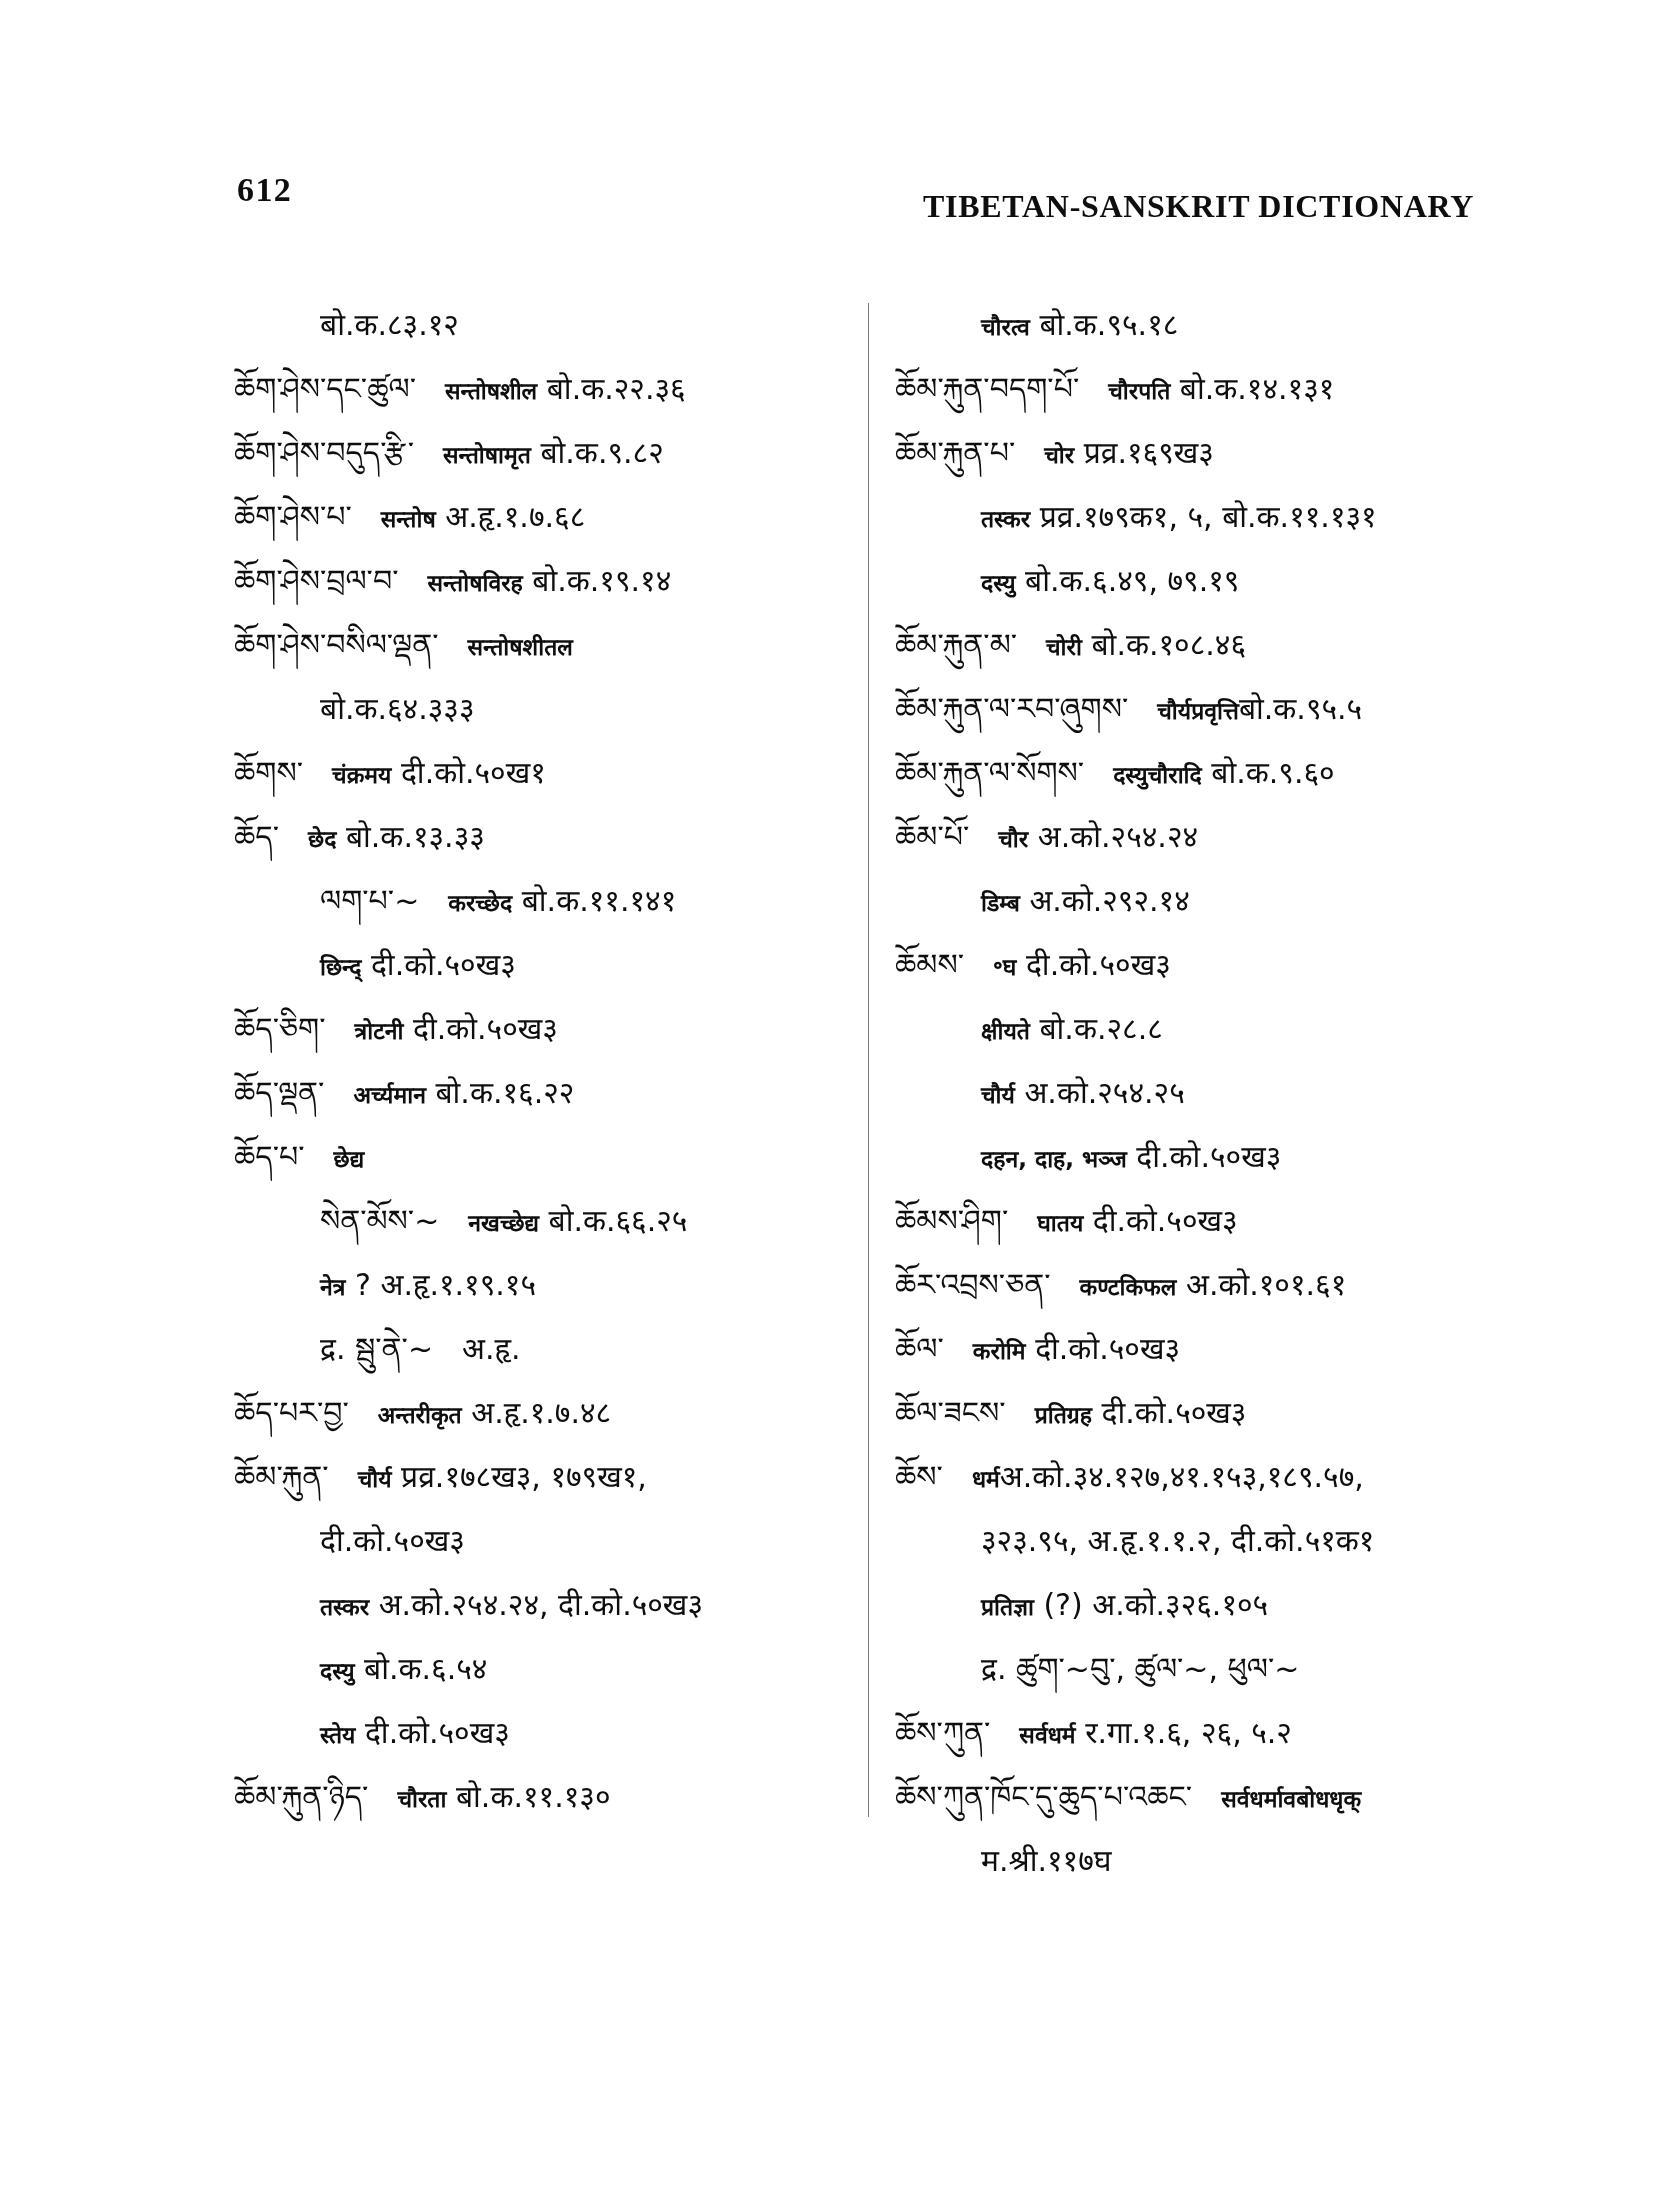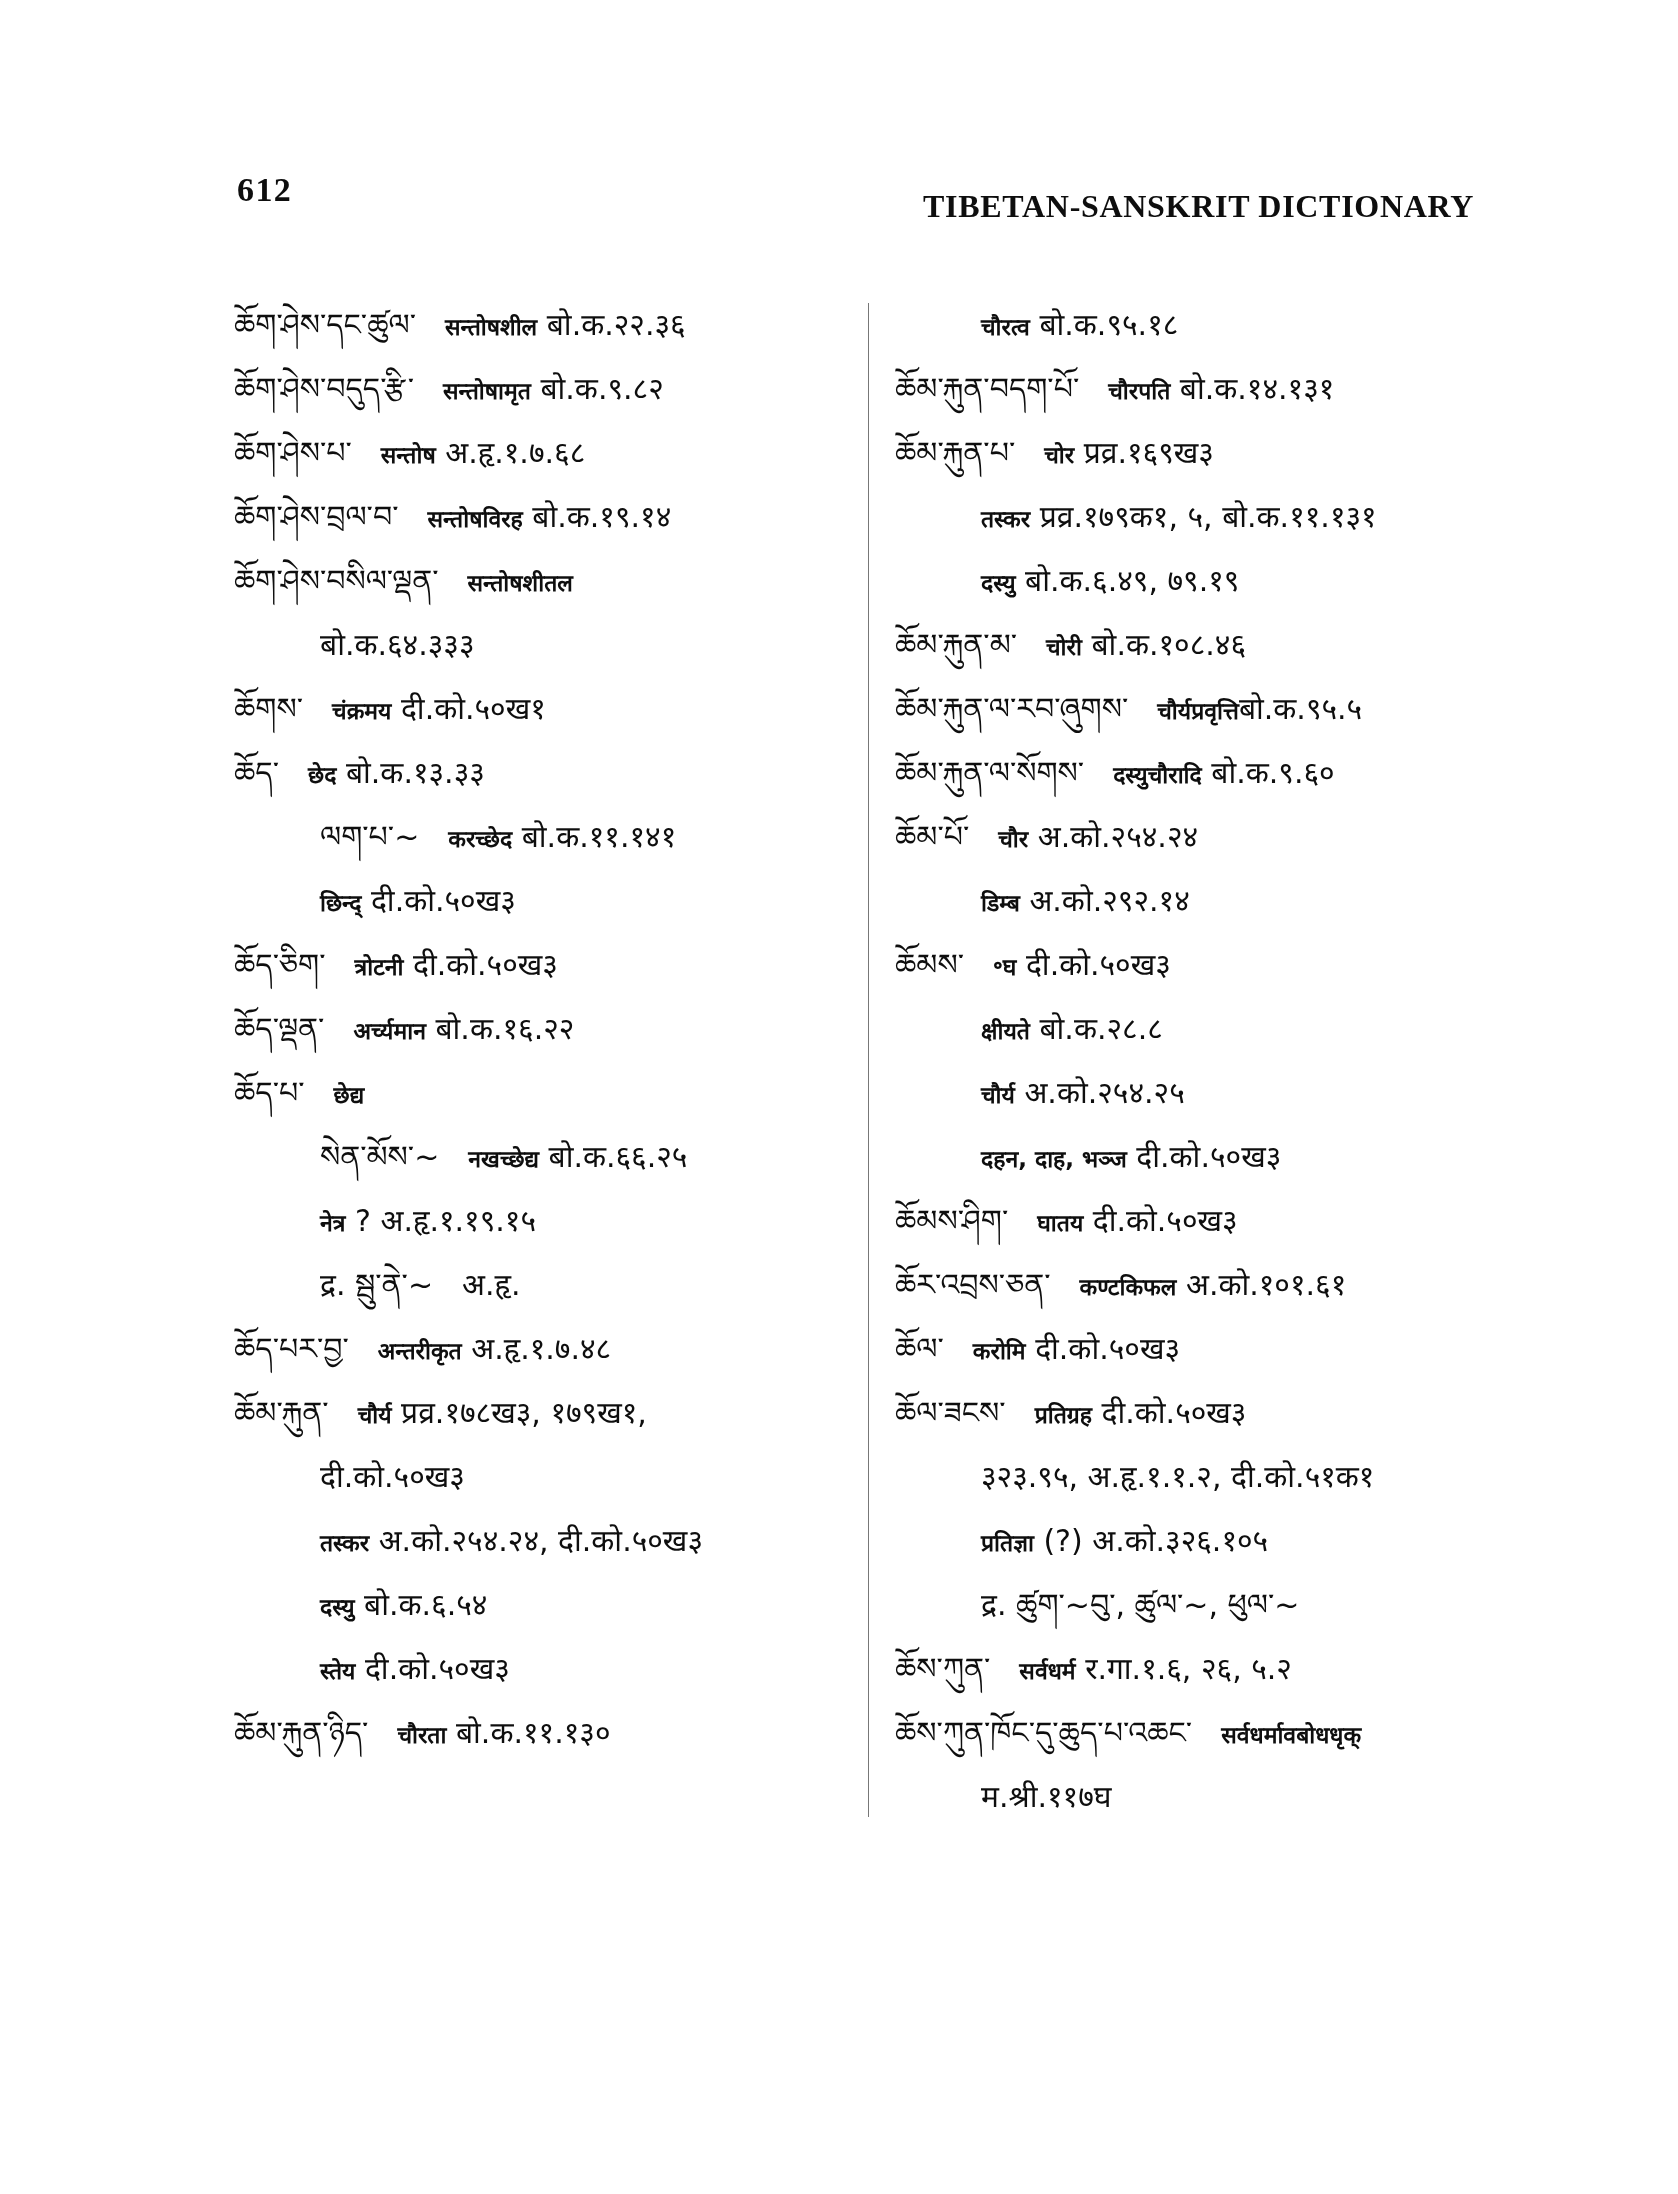--- a/index.html
+++ b/index.html
@@ -41,20 +41,21 @@
   }
 </style>
 </head>
 <body>
 
 <div>
   <div class="page-number">612</div>
   <div class="page-title">TIBETAN-SANSKRIT DICTIONARY</div>
   <div class="column-rule"></div>
   <div class="column col-left">
+      <div class="line indent"><span class="seg-reg">बो.क.८३.१२</span></div>
       <div class="line"><span class="seg-tib">ཆོག་ཤེས་དང་ཚུལ་</span><span class="seg-bold">सन्तोषशील</span><span class="seg-reg"> बो.क.२२.३६</span></div>
       <div class="line"><span class="seg-tib">ཆོག་ཤེས་བདུད་རྩི་</span><span class="seg-bold">सन्तोषामृत</span><span class="seg-reg"> बो.क.९.८२</span></div>
       <div class="line"><span class="seg-tib">ཆོག་ཤེས་པ་</span><span class="seg-bold">सन्तोष</span><span class="seg-reg"> अ.हृ.१.७.६८</span></div>
       <div class="line"><span class="seg-tib">ཆོག་ཤེས་བྲལ་བ་</span><span class="seg-bold">सन्तोषविरह</span><span class="seg-reg"> बो.क.१९.१४</span></div>
       <div class="line"><span class="seg-tib">ཆོག་ཤེས་བསིལ་ལྡན་</span><span class="seg-bold">सन्तोषशीतल</span></div>
       <div class="line indent"><span class="seg-reg">बो.क.६४.३३३</span></div>
       <div class="line"><span class="seg-tib">ཆོགས་</span><span class="seg-bold">चंक्रमय</span><span class="seg-reg"> दी.को.५०ख१</span></div>
       <div class="line"><span class="seg-tib">ཆོད་</span><span class="seg-bold">छेद</span><span class="seg-reg"> बो.क.१३.३३</span></div>
       <div class="line indent"><span class="seg-tib">ལག་པ་~</span><span class="seg-bold">करच्छेद</span><span class="seg-reg"> बो.क.११.१४१</span></div>
       <div class="line indent"><span class="seg-bold">छिन्द्</span><span class="seg-reg"> दी.को.५०ख३</span></div>
@@ -84,20 +85,21 @@
       <div class="line"><span class="seg-tib">ཆོམ་པོ་</span><span class="seg-bold">चौर</span><span class="seg-reg"> अ.को.२५४.२४</span></div>
       <div class="line indent"><span class="seg-bold">डिम्ब</span><span class="seg-reg"> अ.को.२९२.१४</span></div>
       <div class="line"><span class="seg-tib">ཆོམས་</span><span class="seg-bold">॰घ</span><span class="seg-reg"> दी.को.५०ख३</span></div>
       <div class="line indent"><span class="seg-bold">क्षीयते</span><span class="seg-reg"> बो.क.२८.८</span></div>
       <div class="line indent"><span class="seg-bold">चौर्य</span><span class="seg-reg"> अ.को.२५४.२५</span></div>
       <div class="line indent"><span class="seg-bold">दहन, दाह, भञ्ज</span><span class="seg-reg"> दी.को.५०ख३</span></div>
       <div class="line"><span class="seg-tib">ཆོམས་ཤིག་</span><span class="seg-bold">घातय</span><span class="seg-reg"> दी.को.५०ख३</span></div>
       <div class="line"><span class="seg-tib">ཆོར་འབྲས་ཅན་</span><span class="seg-bold">कण्टकिफल</span><span class="seg-reg"> अ.को.१०१.६१</span></div>
       <div class="line"><span class="seg-tib">ཆོལ་</span><span class="seg-bold">करोमि</span><span class="seg-reg"> दी.को.५०ख३</span></div>
       <div class="line"><span class="seg-tib">ཆོལ་ཟངས་</span><span class="seg-bold">प्रतिग्रह</span><span class="seg-reg"> दी.को.५०ख३</span></div>
+      <div class="line"><span class="seg-tib">ཆོས་</span><span class="seg-bold">धर्म</span><span class="seg-reg">अ.को.३४.१२७,४१.१५३,१८९.५७,</span></div>
       <div class="line indent"><span class="seg-reg">३२३.९५, अ.हृ.१.१.२, दी.को.५१क१</span></div>
       <div class="line indent"><span class="seg-bold">प्रतिज्ञा</span><span class="seg-reg"> (?) अ.को.३२६.१०५</span></div>
       <div class="line indent"><span class="seg-reg">द्र.  </span><span class="seg-tib">ཚུག་~བུ་, ཚུལ་~, ཕུལ་~</span></div>
       <div class="line"><span class="seg-tib">ཆོས་ཀུན་</span><span class="seg-bold">सर्वधर्म</span><span class="seg-reg"> र.गा.१.६, २६, ५.२</span></div>
       <div class="line"><span class="seg-tib">ཆོས་ཀུན་ཁོང་དུ་ཆུད་པ་འཆང་</span><span class="seg-bold">सर्वधर्मावबोधधृक्</span></div>
       <div class="line indent"><span class="seg-reg">म.श्री.११७घ</span></div>
     </div>
 </div>
 
 

